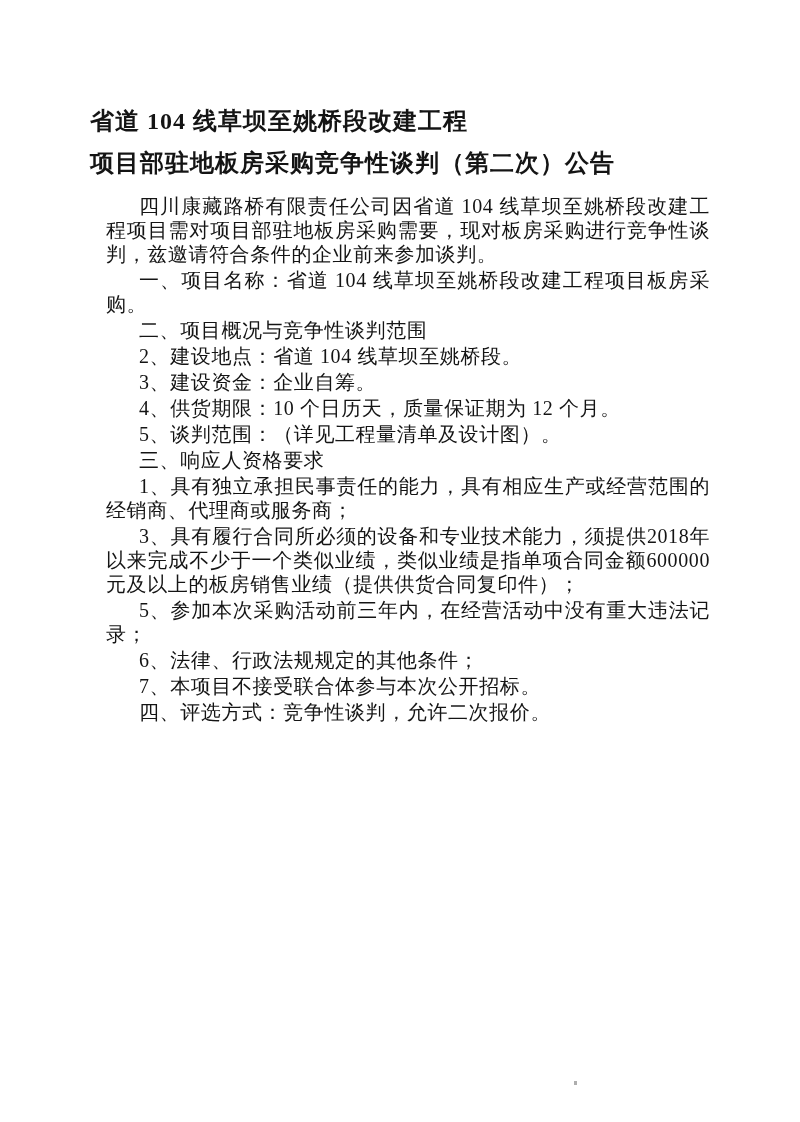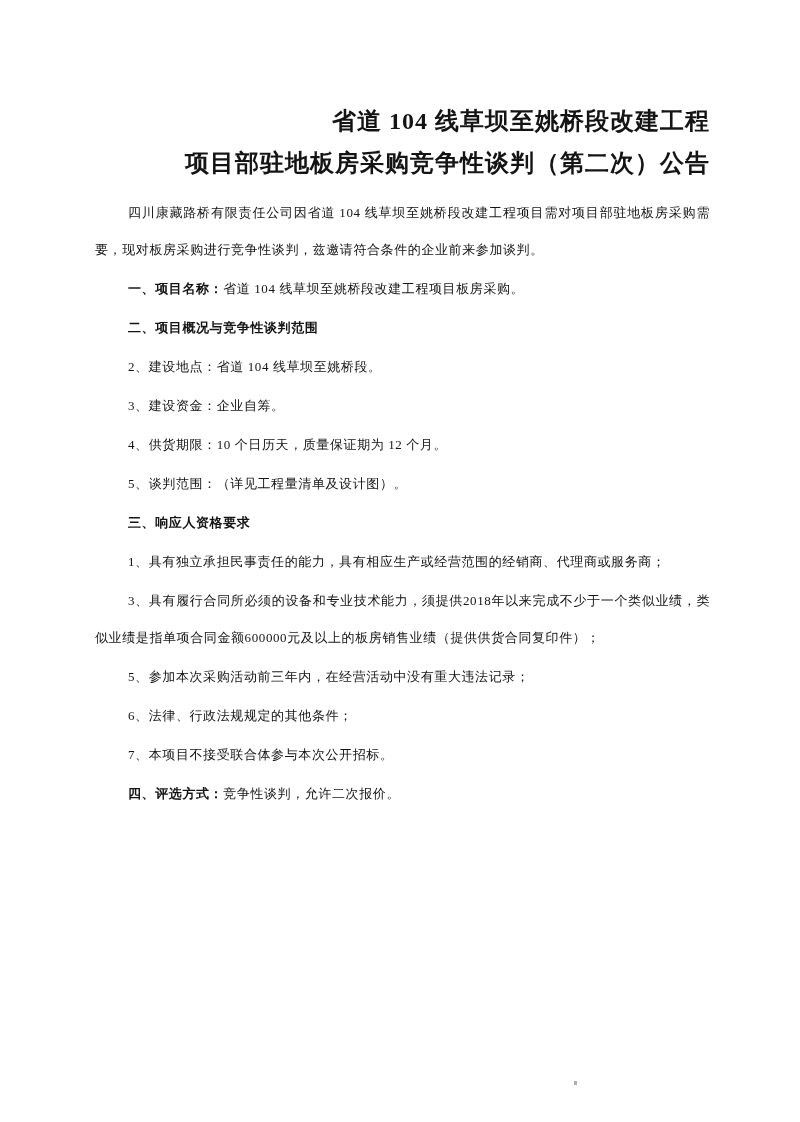--- a/index.html
+++ b/index.html
@@ -12,40 +12,40 @@
     width: 800px;
     height: 1122px;
     background: #ffffff;
     overflow: hidden;
     box-sizing: border-box;
     padding: 100px 90px 0 90px;
     font-family: "Liberation Serif", "DejaVu Serif", serif;
     color: #141414;
   }
   .doc-title {
-    text-align: right;
+    text-align: left;
     font-weight: bold;
     font-size: 24px;
     line-height: 42px;
     letter-spacing: 1px;
     margin: 0;
   }
   .doc-title.second {
     margin-bottom: 10px;
   }
   .para {
-    font-size: 13px;
-    line-height: 37px;
+    font-size: 20px;
+    line-height: 24px;
     letter-spacing: 0.6px;
     text-align: justify;
-    margin: 0 0 2px 5px;
+    margin: 0 0 2px 16px;
     text-indent: 33px;
   }
   .para .lbl {
-    font-weight: bold;
+    font-weight: normal;
   }
   .artifact-dot {
     position: absolute;
     left: 574px;
     top: 1081px;
     width: 3px;
     height: 4px;
     background: #9a9a9a;
     opacity: 0.8;
   }

